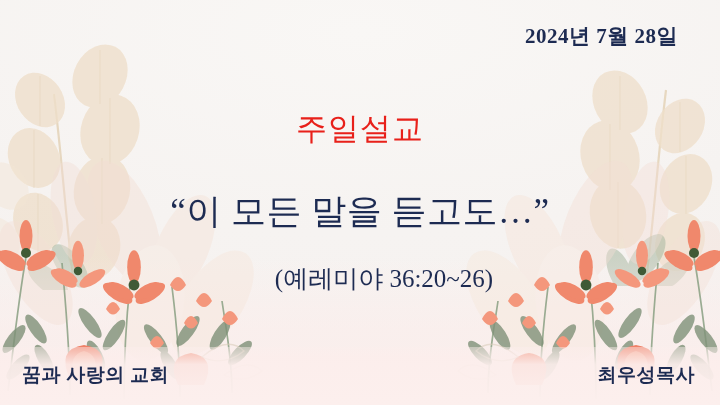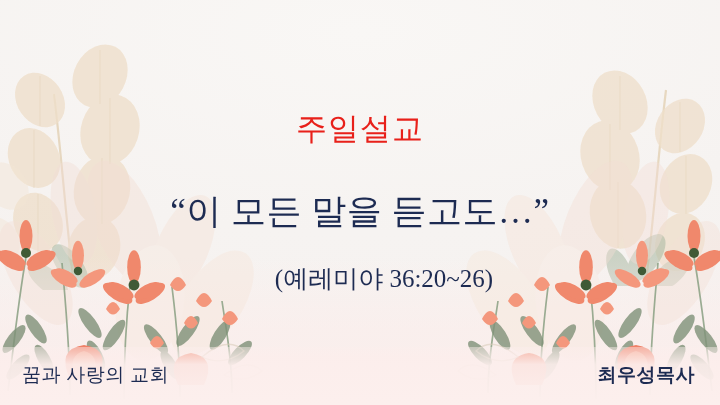--- a/index.html
+++ b/index.html
@@ -90,21 +90,21 @@
     text-align: center;
     font-size: 25px;
     font-weight: normal;
     color: #1d2b52;
     margin-left: 48px;
   }
   .footer-left {
     position: absolute;
     left: 22px; bottom: 17px;
     font-size: 19px;
-    font-weight: normal;
+    font-weight: bold;
     letter-spacing: 0.5px;
     color: #1d2b52;
     white-space: nowrap;
   }
   .footer-right {
     position: absolute;
     right: 25px; bottom: 17px;
     font-size: 19px;
     font-weight: bold;
     letter-spacing: 0.5px;
@@ -347,20 +347,21 @@
       </g>
       <g stroke="#d9cbb8" stroke-width="1.3" fill="none" opacity="0.55">
         <path d="M228 204 q26 -22 42 -6 q-20 16 -42 6 z"></path>
         <path d="M250 222 q24 -18 38 -4 q-18 14 -38 4 z"></path>
       </g>
     </svg>
   </div>
 
   <div class="bg-bottom-band"></div>
 
+  <div class="date">2024년 7월 28일</div>
 
   <div class="kicker">주일설교</div>
 
   <div class="headline">“이 모든 말을 듣고도…”</div>
 
   <div class="reference">(예레미야 36:20~26)</div>
 
   <div class="footer-left">꿈과 사랑의 교회</div>
 
   <div class="footer-right">최우성목사</div>

